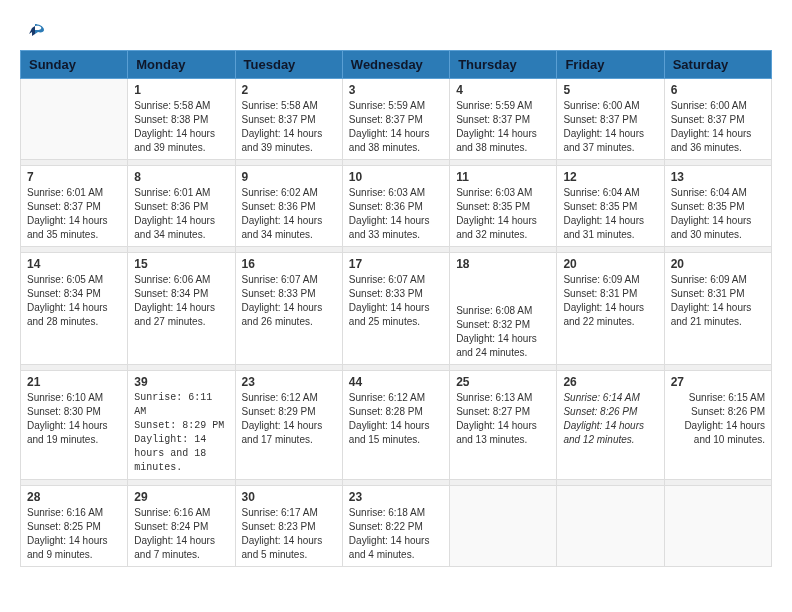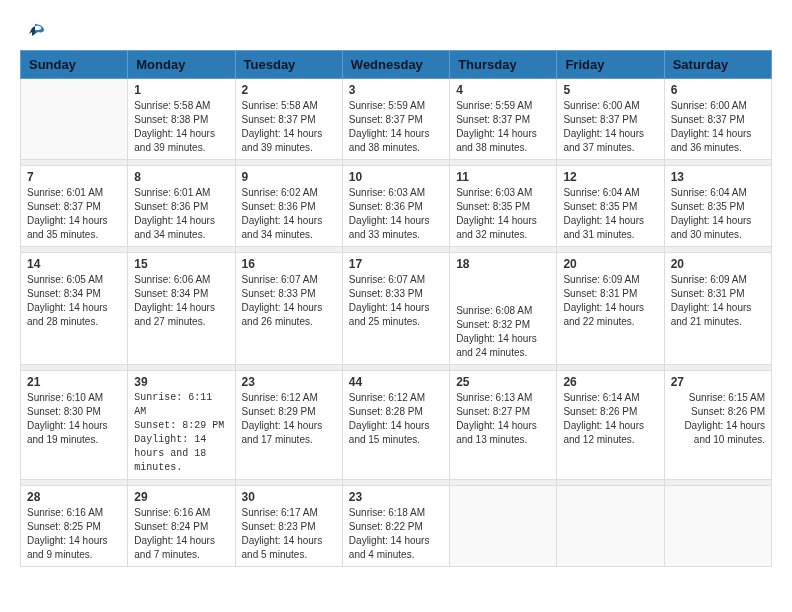--- a/index.html
+++ b/index.html
@@ -292,21 +292,21 @@
 Daylight: 14 hours and 15 minutes.</div>
         </td>
         <td>
           <span class="day-number">25</span>
           <div class="day-info" style="white-space: pre-line;">Sunrise: 6:13 AM
 Sunset: 8:27 PM
 Daylight: 14 hours and 13 minutes.</div>
         </td>
         <td>
           <span class="day-number">26</span>
-          <div class="day-info" style="white-space: pre-line;">Sunrise: 6:14 AM
+          <div class="day-info" style="white-space: pre-line; font-style: italic;">Sunrise: 6:14 AM
 Sunset: 8:26 PM
 Daylight: 14 hours and 12 minutes.</div>
         </td>
         <td>
           <span class="day-number">27</span>
           <div class="day-info" style="white-space: pre-line; text-align: right;">Sunrise: 6:15 AM
 Sunset: 8:26 PM
 Daylight: 14 hours and 10 minutes.</div>
         </td>
       </tr>

